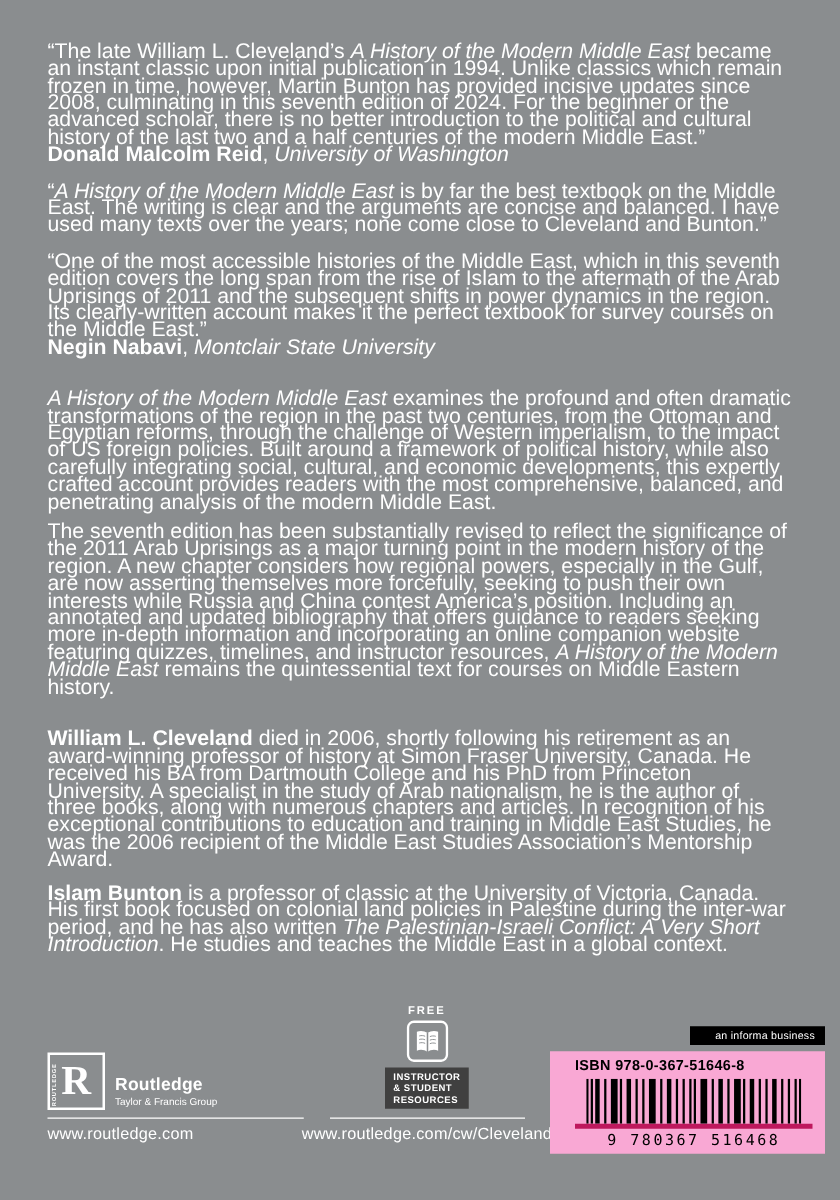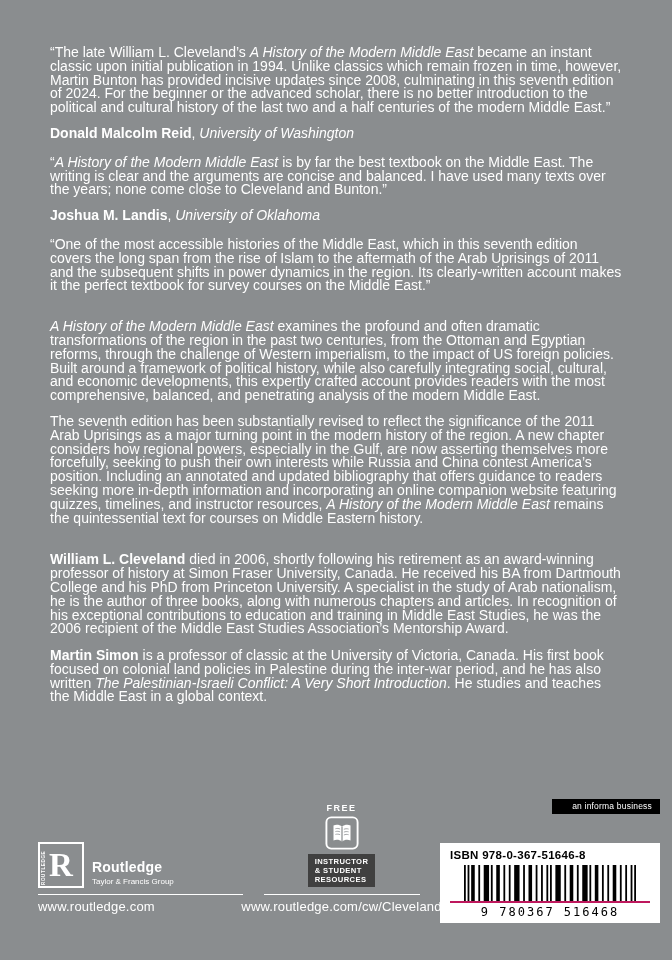--- a/index.html
+++ b/index.html
@@ -6,21 +6,21 @@
   .page{
     position:relative;
     width:672px;height:960px;
     background:#8a8d8f;
     color:#ffffff;
     font-family:"Liberation Sans",sans-serif;
     overflow:hidden;
     margin:0 auto;
   }
   .content{padding:34px 38px 0 38px;}
-  p{margin:12px;font-size:14px;line-height:13.8px;}
+  p{margin:0;font-size:17px;line-height:13.8px;}
   .i{font-style:italic;}
   .b{font-weight:700;}
   .quote{margin-bottom:15px;}
   .attrib{margin-top:0;}
   .description{margin-top:27px;}
   .description p{margin-bottom:10px;}
   .bios{margin-top:28px;}
   .bios p{margin-bottom:13px;}
 
   
@@ -61,64 +61,63 @@
   }
   .resources .rule{width:100%;margin-top:7px;}
   .resources .url{text-align:center;}
 
   .isbn-block{width:220px;display:flex;flex-direction:column;align-items:flex-end;margin-bottom:-9px;}
   .informa{
     background:#000;color:#fff;font-size:8.5px;
     padding:2px 8px 3px 20px;margin-bottom:5px;letter-spacing:0.2px;
   }
   .isbn-box{
-    background:#ffffff;color:#000;width:100%;box-sizing:border-box;
-    padding:6px 10px 4px 10px;
-    margin-top:24px;
+    background:#f9a8d4;color:#000;width:100%;box-sizing:border-box;
+    padding:6px 10px 4px 20px;
   }
   .isbn-label{font-size:11.5px;font-weight:700;letter-spacing:0.3px;}
   .barcode{display:block;margin:4px auto 0 auto;}
   .ean{
     font-family:"DejaVu Sans Mono",monospace;
     font-size:12px;letter-spacing:2px;text-align:center;
-    border-top:2px solid #be185d;padding-top:2px;
+    border-top:4px solid #be185d;padding-top:2px;
   }
   .ebook-note{
     position:absolute;left:38px;bottom:32px;
     font-size:8.4px;color:rgba(255,255,255,0.92);letter-spacing:0.2px;
   }
 </style>
 </head>
 <body>
 
 <div class="page">
   <div class="content">
 
     <section class="quotes">
       <div class="quote">
         <p class="qtext"><span>“The late William L. Cleveland’s </span><span class="i">A History of the Modern Middle East</span><span> became an instant classic upon initial publication in 1994. Unlike classics which remain frozen in time, however, Martin Bunton has provided incisive updates since 2008, culminating in this seventh edition of 2024. For the beginner or the advanced scholar, there is no better introduction to the political and cultural history of the last two and a half centuries of the modern Middle East.”</span></p>
         <p class="attrib"><span class="b">Donald Malcolm Reid</span><span>, </span><span class="i">University of Washington</span></p>
       </div>
       <div class="quote">
         <p class="qtext"><span>“</span><span class="i">A History of the Modern Middle East</span><span> is by far the best textbook on the Middle East. The writing is clear and the arguments are concise and balanced. I have used many texts over the years; none come close to Cleveland and Bunton.”</span></p>
-        <p class="attrib"><span class="b">Joshua M. Landis</span><span>, </span><span class="i">University of Oklahoma</span></p>
       </div>
       <div class="quote">
         <p class="qtext"><span>“One of the most accessible histories of the Middle East, which in this seventh edition covers the long span from the rise of Islam to the aftermath of the Arab Uprisings of 2011 and the subsequent shifts in power dynamics in the region. Its clearly-written account makes it the perfect textbook for survey courses on the Middle East.”</span></p>
+        <p class="attrib"><span class="b">Negin Nabavi</span><span>, </span><span class="i">Montclair State University</span></p>
       </div>
     </section>
 
     <section class="description">
       <p><span class="i">A History of the Modern Middle East</span><span> examines the profound and often dramatic transformations of the region in the past two centuries, from the Ottoman and Egyptian reforms, through the challenge of Western imperialism, to the impact of US foreign policies. Built around a framework of political history, while also carefully integrating social, cultural, and economic developments, this expertly crafted account provides readers with the most comprehensive, balanced, and penetrating analysis of the modern Middle East.</span></p>
       <p><span>The seventh edition has been substantially revised to reflect the significance of the 2011 Arab Uprisings as a major turning point in the modern history of the region. A new chapter considers how regional powers, especially in the Gulf, are now asserting themselves more forcefully, seeking to push their own interests while Russia and China contest America’s position. Including an annotated and updated bibliography that offers guidance to readers seeking more in-depth information and incorporating an online companion website featuring quizzes, timelines, and instructor resources, </span><span class="i">A History of the Modern Middle East</span><span> remains the quintessential text for courses on Middle Eastern history.</span></p>
     </section>
 
     <section class="bios">
       <p><span class="b">William L. Cleveland</span><span> died in 2006, shortly following his retirement as an award-winning professor of history at Simon Fraser University, Canada. He received his BA from Dartmouth College and his PhD from Princeton University. A specialist in the study of Arab nationalism, he is the author of three books, along with numerous chapters and articles. In recognition of his exceptional contributions to education and training in Middle East Studies, he was the 2006 recipient of the Middle East Studies Association’s Mentorship Award.</span></p>
-      <p><span class="b">Martin Simon</span><span> is a professor of classic at the University of Victoria, Canada. His first book focused on colonial land policies in Palestine during the inter-war period, and he has also written </span><span class="i">The Palestinian-Israeli Conflict: A Very Short Introduction</span><span>. He studies and teaches the Middle East in a global context.</span></p>
+      <p><span class="b">Islam Bunton</span><span> is a professor of classic at the University of Victoria, Canada. His first book focused on colonial land policies in Palestine during the inter-war period, and he has also written </span><span class="i">The Palestinian-Israeli Conflict: A Very Short Introduction</span><span>. He studies and teaches the Middle East in a global context.</span></p>
     </section>
   </div>
 
   <div class="footer">
 
     <div class="publisher">
       <div class="logo-row">
         <div class="rl-box">
           <span class="rl-vert">ROUTLEDGE</span>
           <span class="rl-r">R</span>

